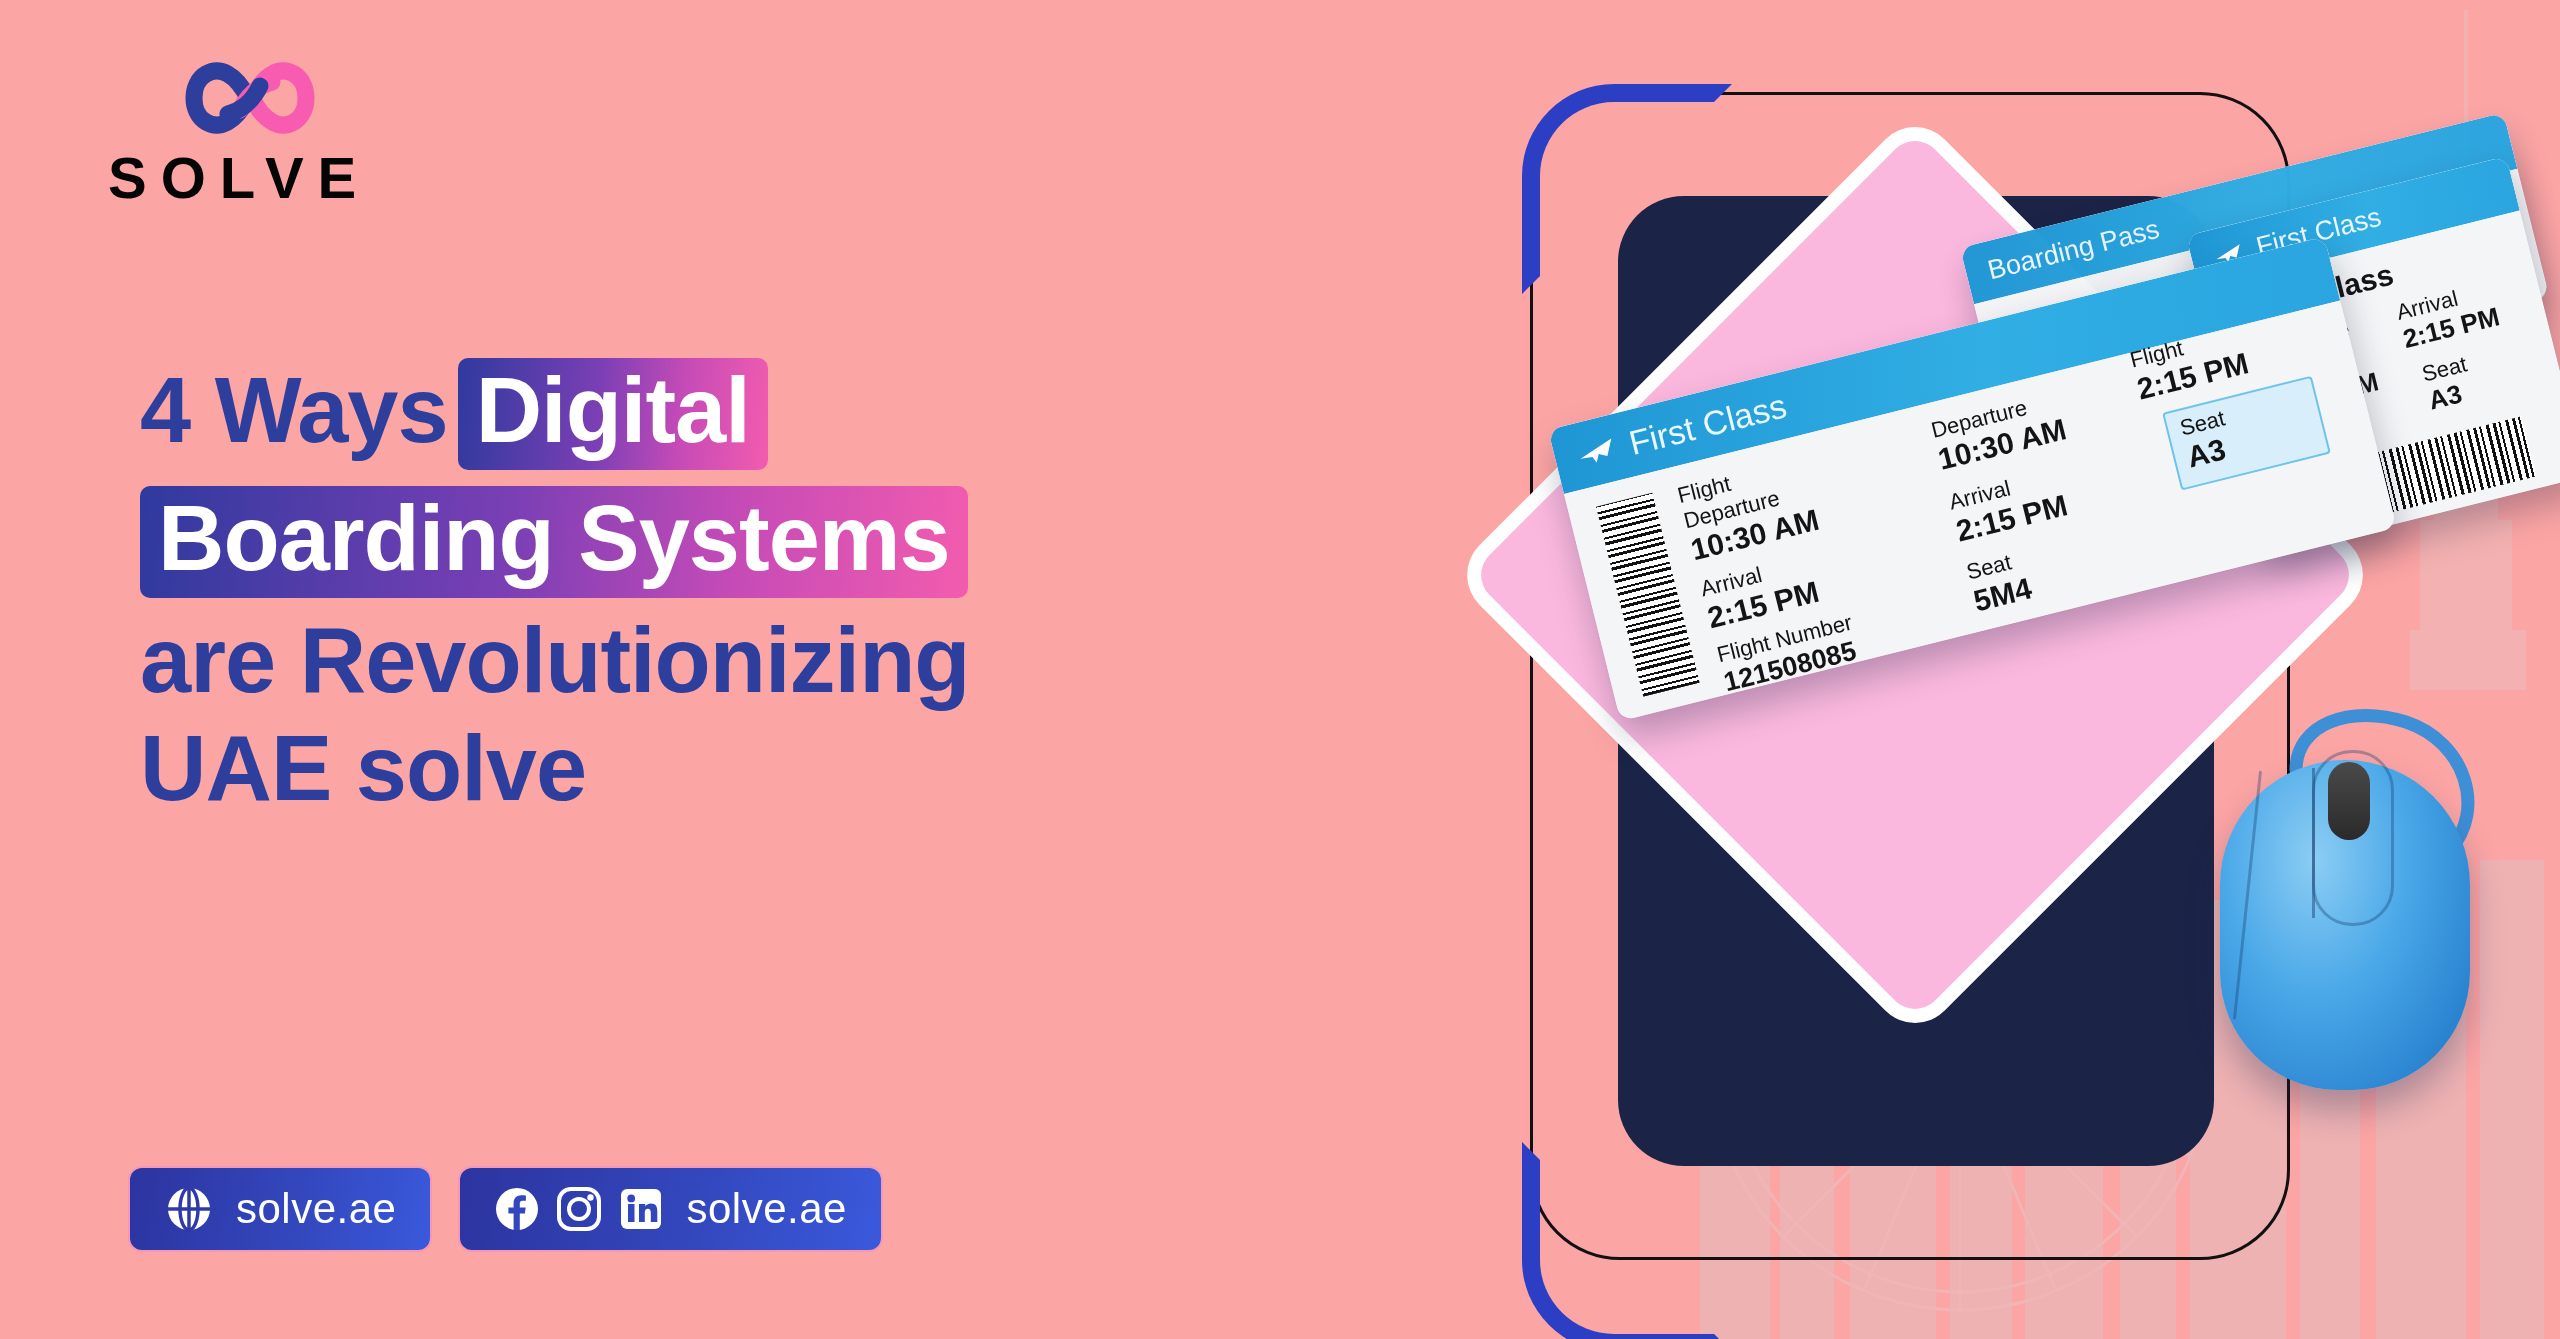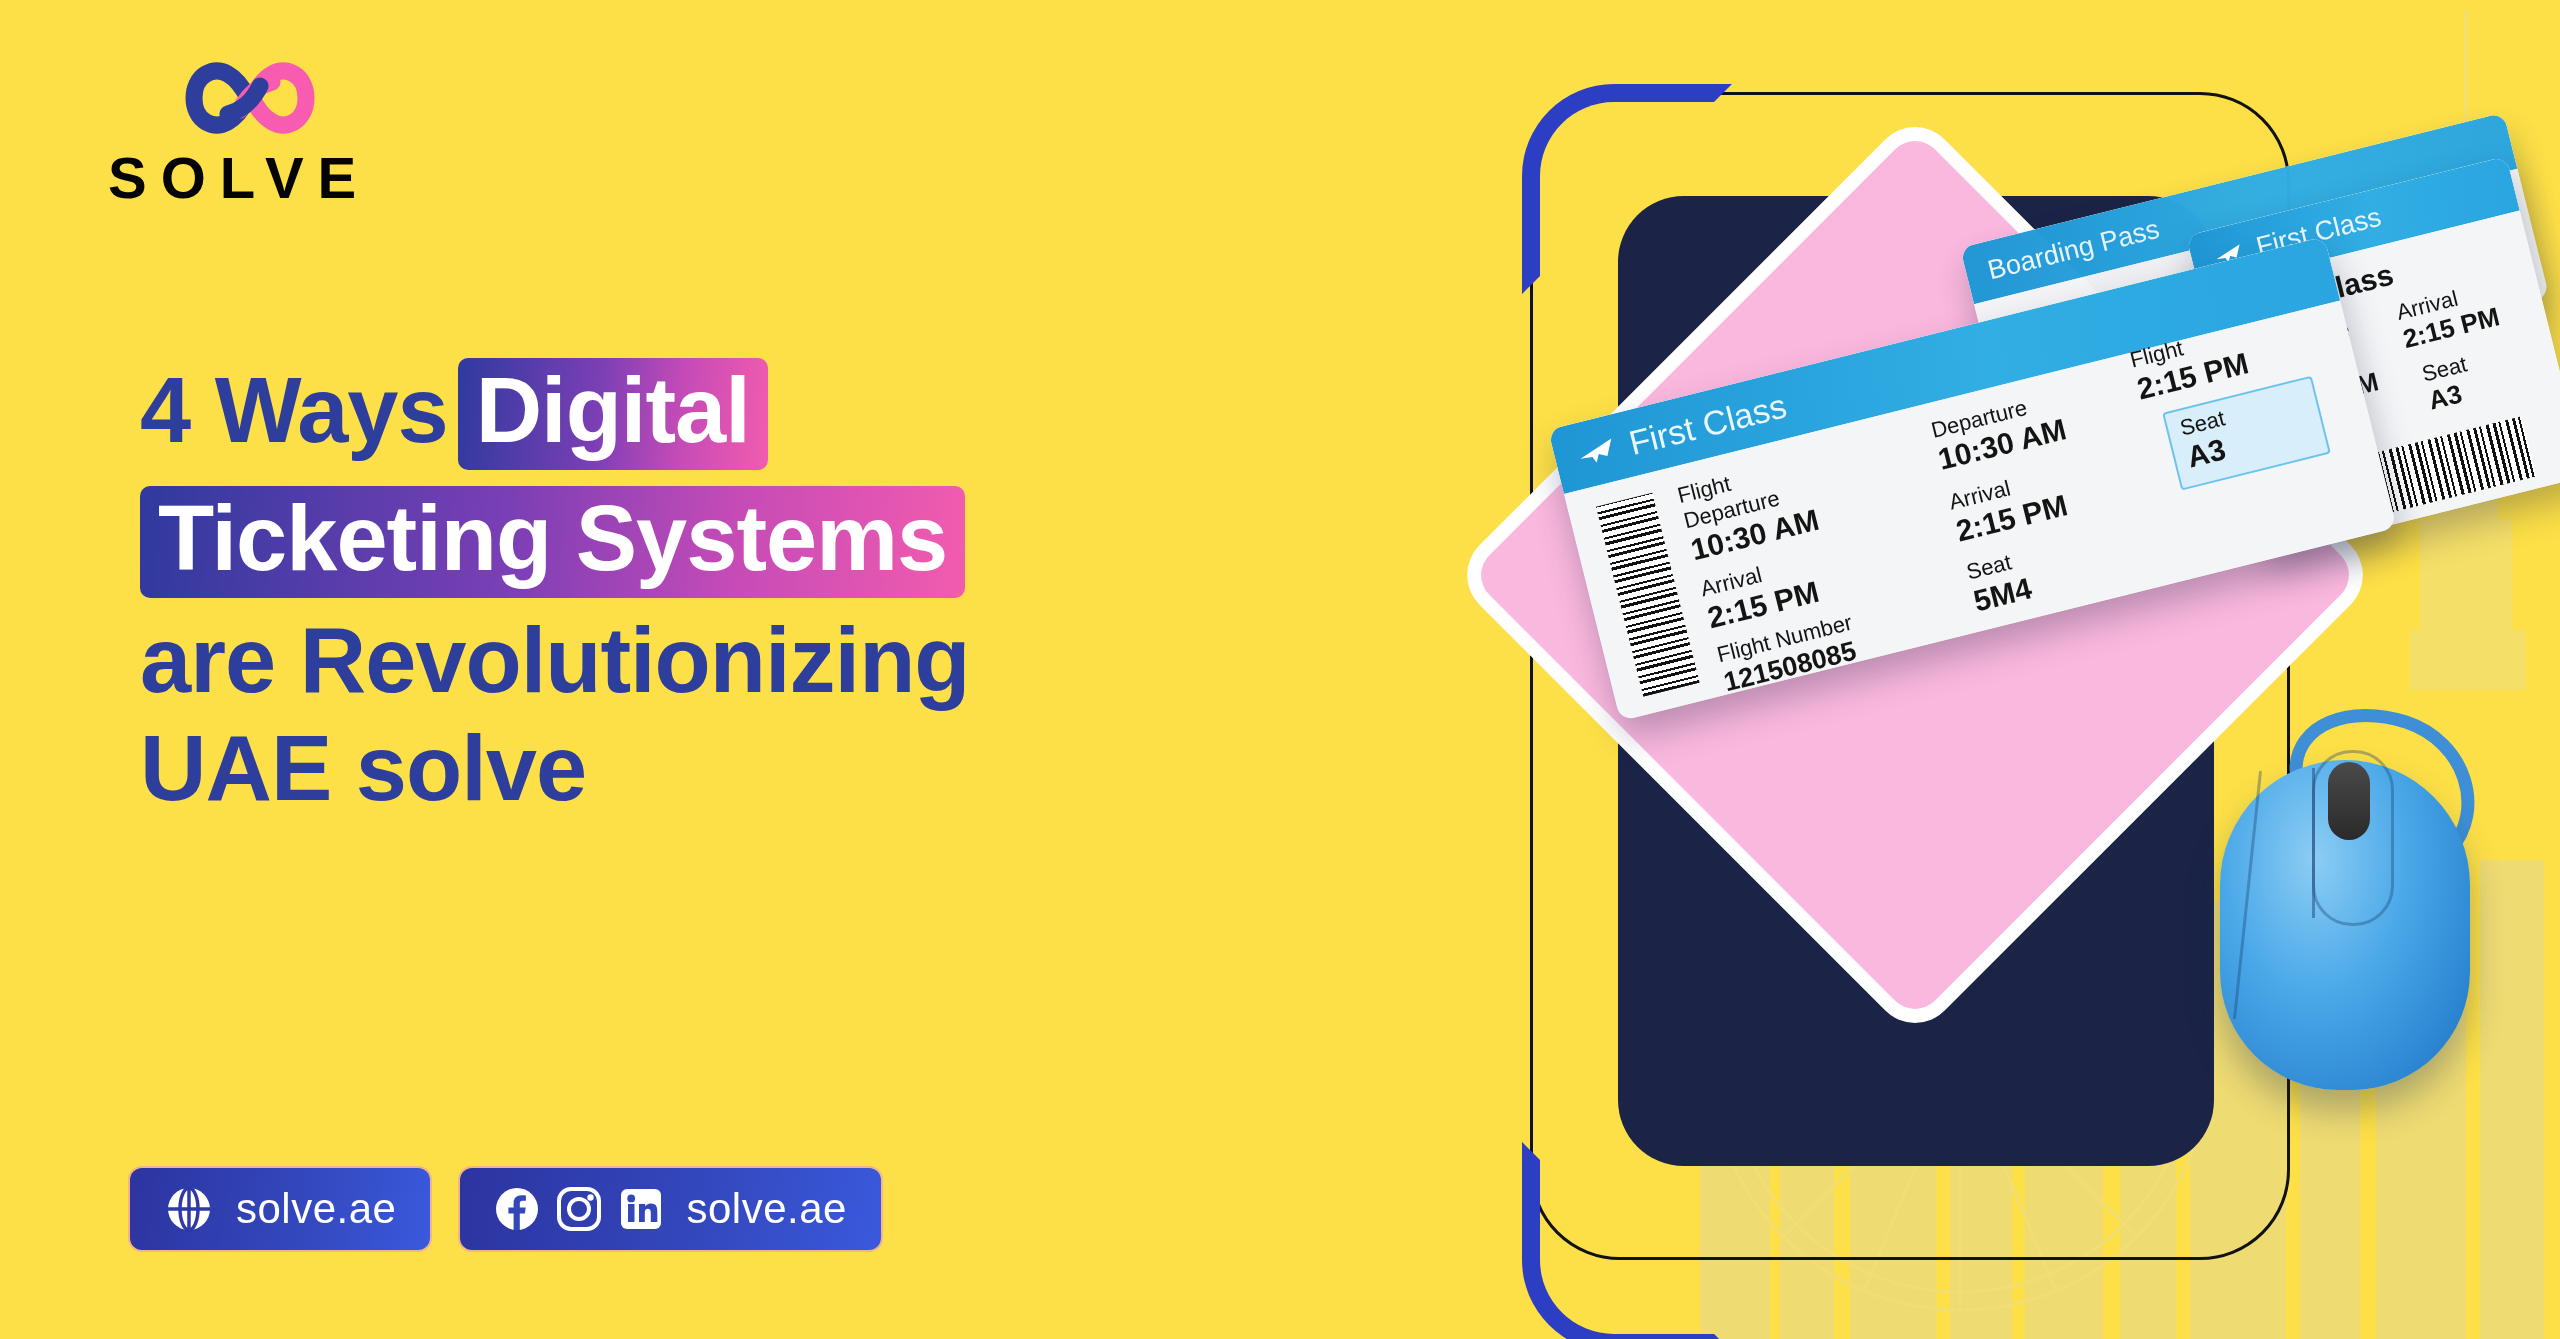--- a/index.html
+++ b/index.html
@@ -1,18 +1,18 @@
 <!DOCTYPE html>
 <html><head>
 <meta charset="utf-8">
 <style>
   html,body{margin:0;padding:0;background:#fff;}
   body{width:2560px;height:1339px;overflow:hidden;
        font-family:"Liberation Sans","DejaVu Sans",sans-serif;}
-  .canvas{position:relative;width:2560px;height:1339px;background:#fde047;overflow:hidden;}
+  .canvas{position:relative;width:2560px;height:1339px;background:#fca5a5;overflow:hidden;}
 
   
   .left{position:absolute;left:0;top:0;width:1480px;height:1339px;}
 
   .logo{position:absolute;left:108px;top:52px;width:300px;height:170px;}
   .logo-mark{position:absolute;left:72px;top:0;width:140px;height:92px;}
   .logo-word{position:absolute;left:0;top:96px;width:300px;height:60px;
              font-size:58px;font-weight:700;letter-spacing:14px;color:#050505;
              font-family:"Liberation Sans",sans-serif;line-height:60px;}
 
@@ -116,21 +116,21 @@
         </svg>
       </div>
       <div class="logo-word">SOLVE</div>
     </div>
 
     <div class="headline">
       <div class="hl-line hl-row1">
         <span class="hl-plain">4 Ways</span><span class="hl-pill">Digital</span>
       </div>
       <div class="hl-line">
-        <span class="hl-pill">Ticketing Systems</span>
+        <span class="hl-pill">Boarding Systems</span>
       </div>
       <div class="hl-line">
         <span class="hl-plain">are Revolutionizing</span>
       </div>
       <div class="hl-line">
         <span class="hl-plain">UAE solve</span>
       </div>
     </div>
 
     <div class="cta">

